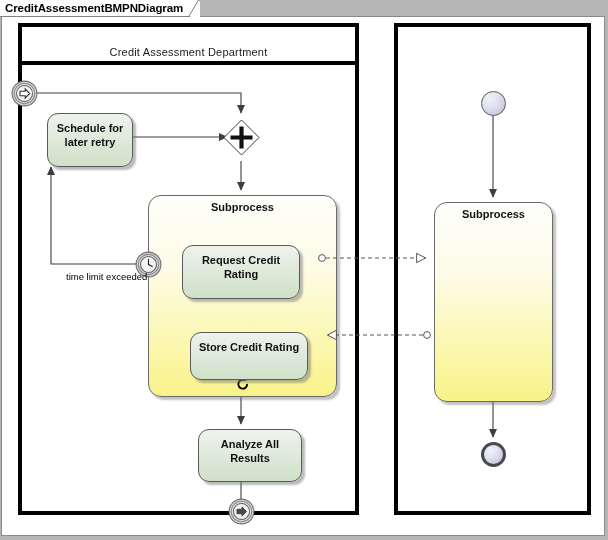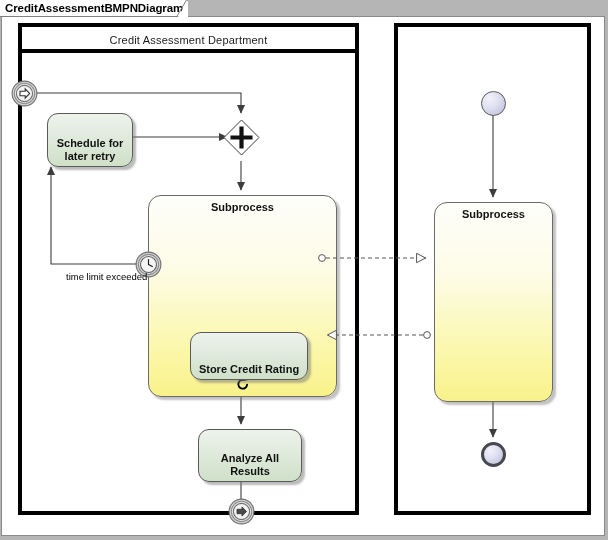--- a/index.html
+++ b/index.html
@@ -21,21 +21,21 @@
     overflow: hidden;
     font-family: "Liberation Sans", sans-serif;
   }
 
   
   #title-tab {
     position: absolute;
     left: 0px;
     top: 0px;
     height: 16px;
-    padding: 0 4px 0 5px;
+    padding: 0 16px 0 5px;
     background: #ffffff;
     border-right: 1px solid #808080;
     border-bottom: 1px solid #808080;
     font-size: 11.5px;
     font-weight: bold;
     color: #000000;
     line-height: 16px;
     white-space: nowrap;
     letter-spacing: -0.1px;
     z-index: 30;
@@ -75,21 +75,21 @@
   
   .pool {
     position: absolute;
     border: 4px solid #000000;
     box-sizing: border-box;
     background: #ffffff;
   }
   .pool-header {
     position: absolute;
     left: 0;
-    top: 4px;
+    top: 16px;
     right: 0;
     height: 22px;
     border-bottom: 4px solid #000000;
     box-sizing: border-box;
     display: flex;
     align-items: center;
     justify-content: center;
     font-size: 11px;
     color: #1a1a1a;
     background: #ffffff;
@@ -105,28 +105,28 @@
 
   
   .task {
     position: absolute;
     border: 1px solid #5a5a5a;
     border-radius: 11px;
     box-sizing: border-box;
     background: linear-gradient(to bottom, #eef3ec 0%, #e3ece0 35%, #cfe0c8 100%);
     box-shadow: 3px 3px 2px rgba(120,120,120,0.5);
     display: flex;
-    align-items: flex-end;
+    align-items: flex-start;
     justify-content: center;
     text-align: center;
     font-size: 11px;
     font-weight: bold;
     color: #111111;
     line-height: 1.25;
-    padding: 2px 6px;
+    padding: 8px 6px;
     z-index: 12;
   }
 
   .subprocess {
     position: absolute;
     border: 1px solid #6a6a6a;
     border-radius: 13px;
     box-sizing: border-box;
     background: linear-gradient(to bottom, #fefefa 0%, #fdfce8 35%, #fbf7a8 78%, #f8f28a 100%);
     box-shadow: 3px 3px 2px rgba(120,120,120,0.45);
@@ -243,20 +243,23 @@
         </svg>
 
         <div class="subprocess" style="left:126px; top:146px; width:189px; height:202px;">
           <div class="subprocess-label">Subprocess</div>
           <svg class="loop-marker" viewBox="0 0 16 16">
             <path d="M 12.1 8.6 A 4.4 4.4 0 1 1 8.6 3.9" stroke="#000000" stroke-width="1.9" fill="none" stroke-linecap="round"></path>
             <path d="M 8.9 0.9 L 12.6 4.2 L 7.6 5.0 z" fill="#000000"></path>
           </svg>
         </div>
 
+        <div class="task" style="left:160px; top:196px; width:118px; height:54px;">
+          <span>Request Credit Rating</span>
+        </div>
 
         <div class="task" style="left:168px; top:283px; width:118px; height:48px;">
           <span>Store Credit Rating</span>
         </div>
 
         <div class="task" style="left:25px; top:64px; width:86px; height:54px;">
           <span>Schedule for later retry</span>
         </div>
 
         <div class="task" style="left:176px; top:380px; width:104px; height:53px;">

